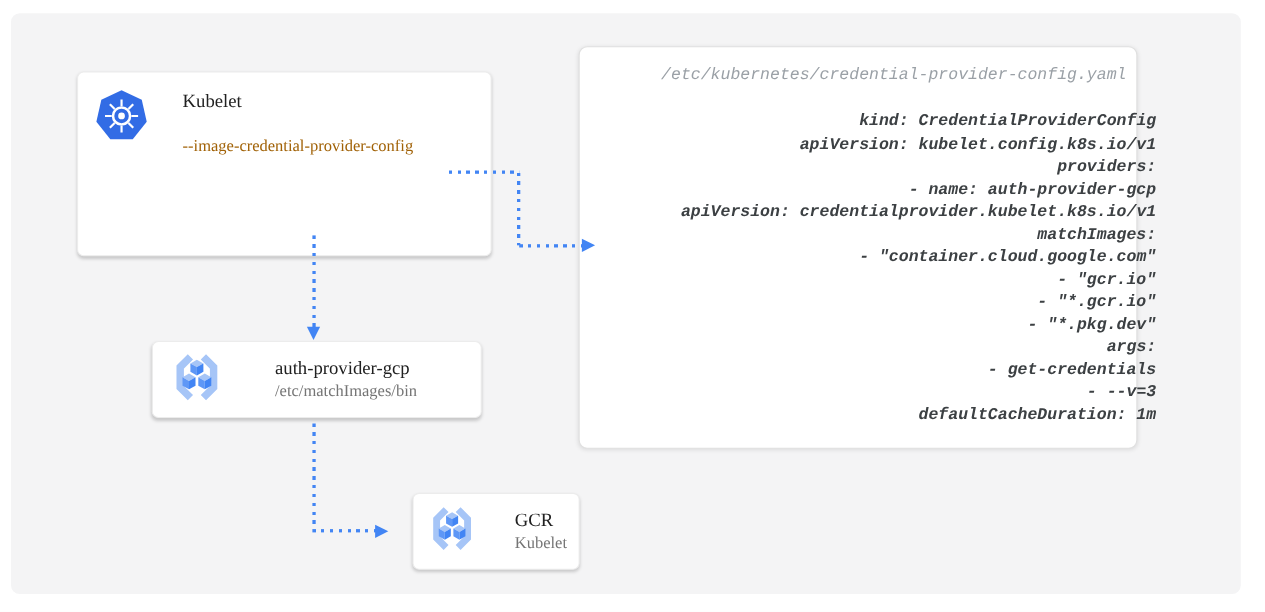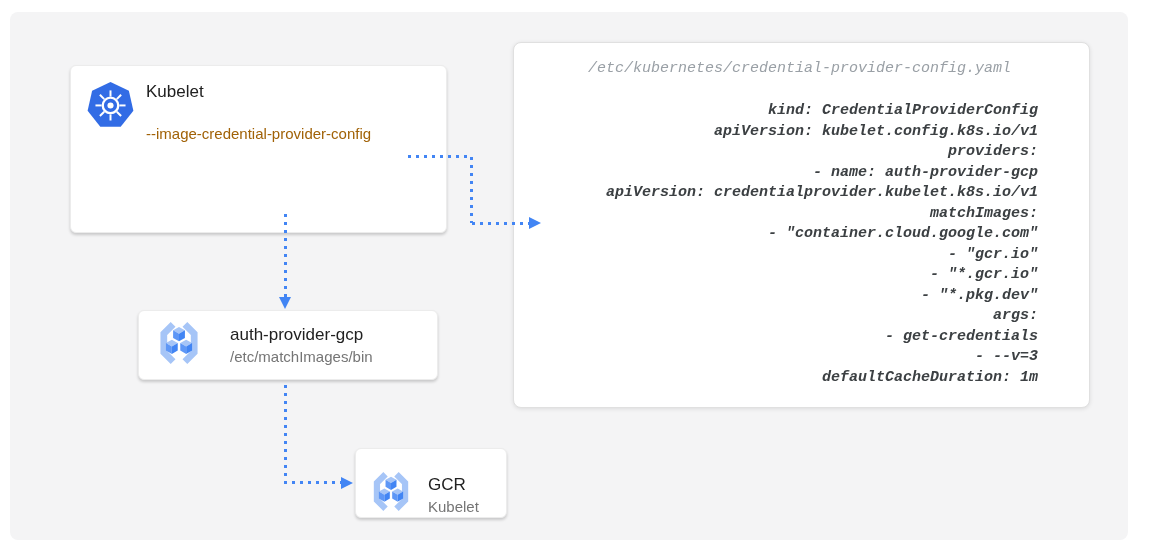--- a/index.html
+++ b/index.html
@@ -21,38 +21,38 @@
     position: absolute;
     background: #ffffff;
     border: 1px solid #ececec;
     border-radius: 6px;
     box-shadow: 0 2px 3px rgba(0,0,0,0.18);
     box-sizing: border-box;
     display: flex;
   }
   .card-kubelet { left: 70px; top: 65px; width: 377px; height: 168px; padding: 15px 0 0 16px; }
   .card-auth    { left: 138px; top: 310px; width: 300px; height: 70px; align-items: center; padding-left: 13px; gap: 12px; }
-  .card-gcr     { left: 355px; top: 448px; width: 152px; height: 70px; align-items: flex-end; padding-left: 10px; }
+  .card-gcr     { left: 375px; top: 448px; width: 152px; height: 70px; align-items: center; padding-left: 10px; }
   .card .icon-wrap { flex: 0 0 auto; }
-  .card .txt { margin-left: 12px; }
+  .card .txt { margin-left: 32px; font-family: Liberation Serif, serif; }
   .node-title {
     font-size: 17px; color: #212121; line-height: 22px;
   }
   .node-sub {
     font-size: 15px; color: #757575; line-height: 21px;
   }
   .flags {
     margin-top: 17px;
     font-size: 15px; color: #a16207; line-height: 27px;
     white-space: nowrap;
   }
   .panel {
     position: absolute;
-    left: 513px; top: 42px;
-    width: 577px; height: 366px;
+    left: 526px; top: 42px;
+    width: 508px; height: 366px;
     background: #ffffff;
     border: 1px solid #e0e0e0;
     border-radius: 8px;
     box-shadow: 0 1px 4px rgba(0,0,0,0.10);
     box-sizing: border-box;
   }
   .panel pre {
     margin: 0;
     position: absolute;
     font-family: "Liberation Mono", monospace;

